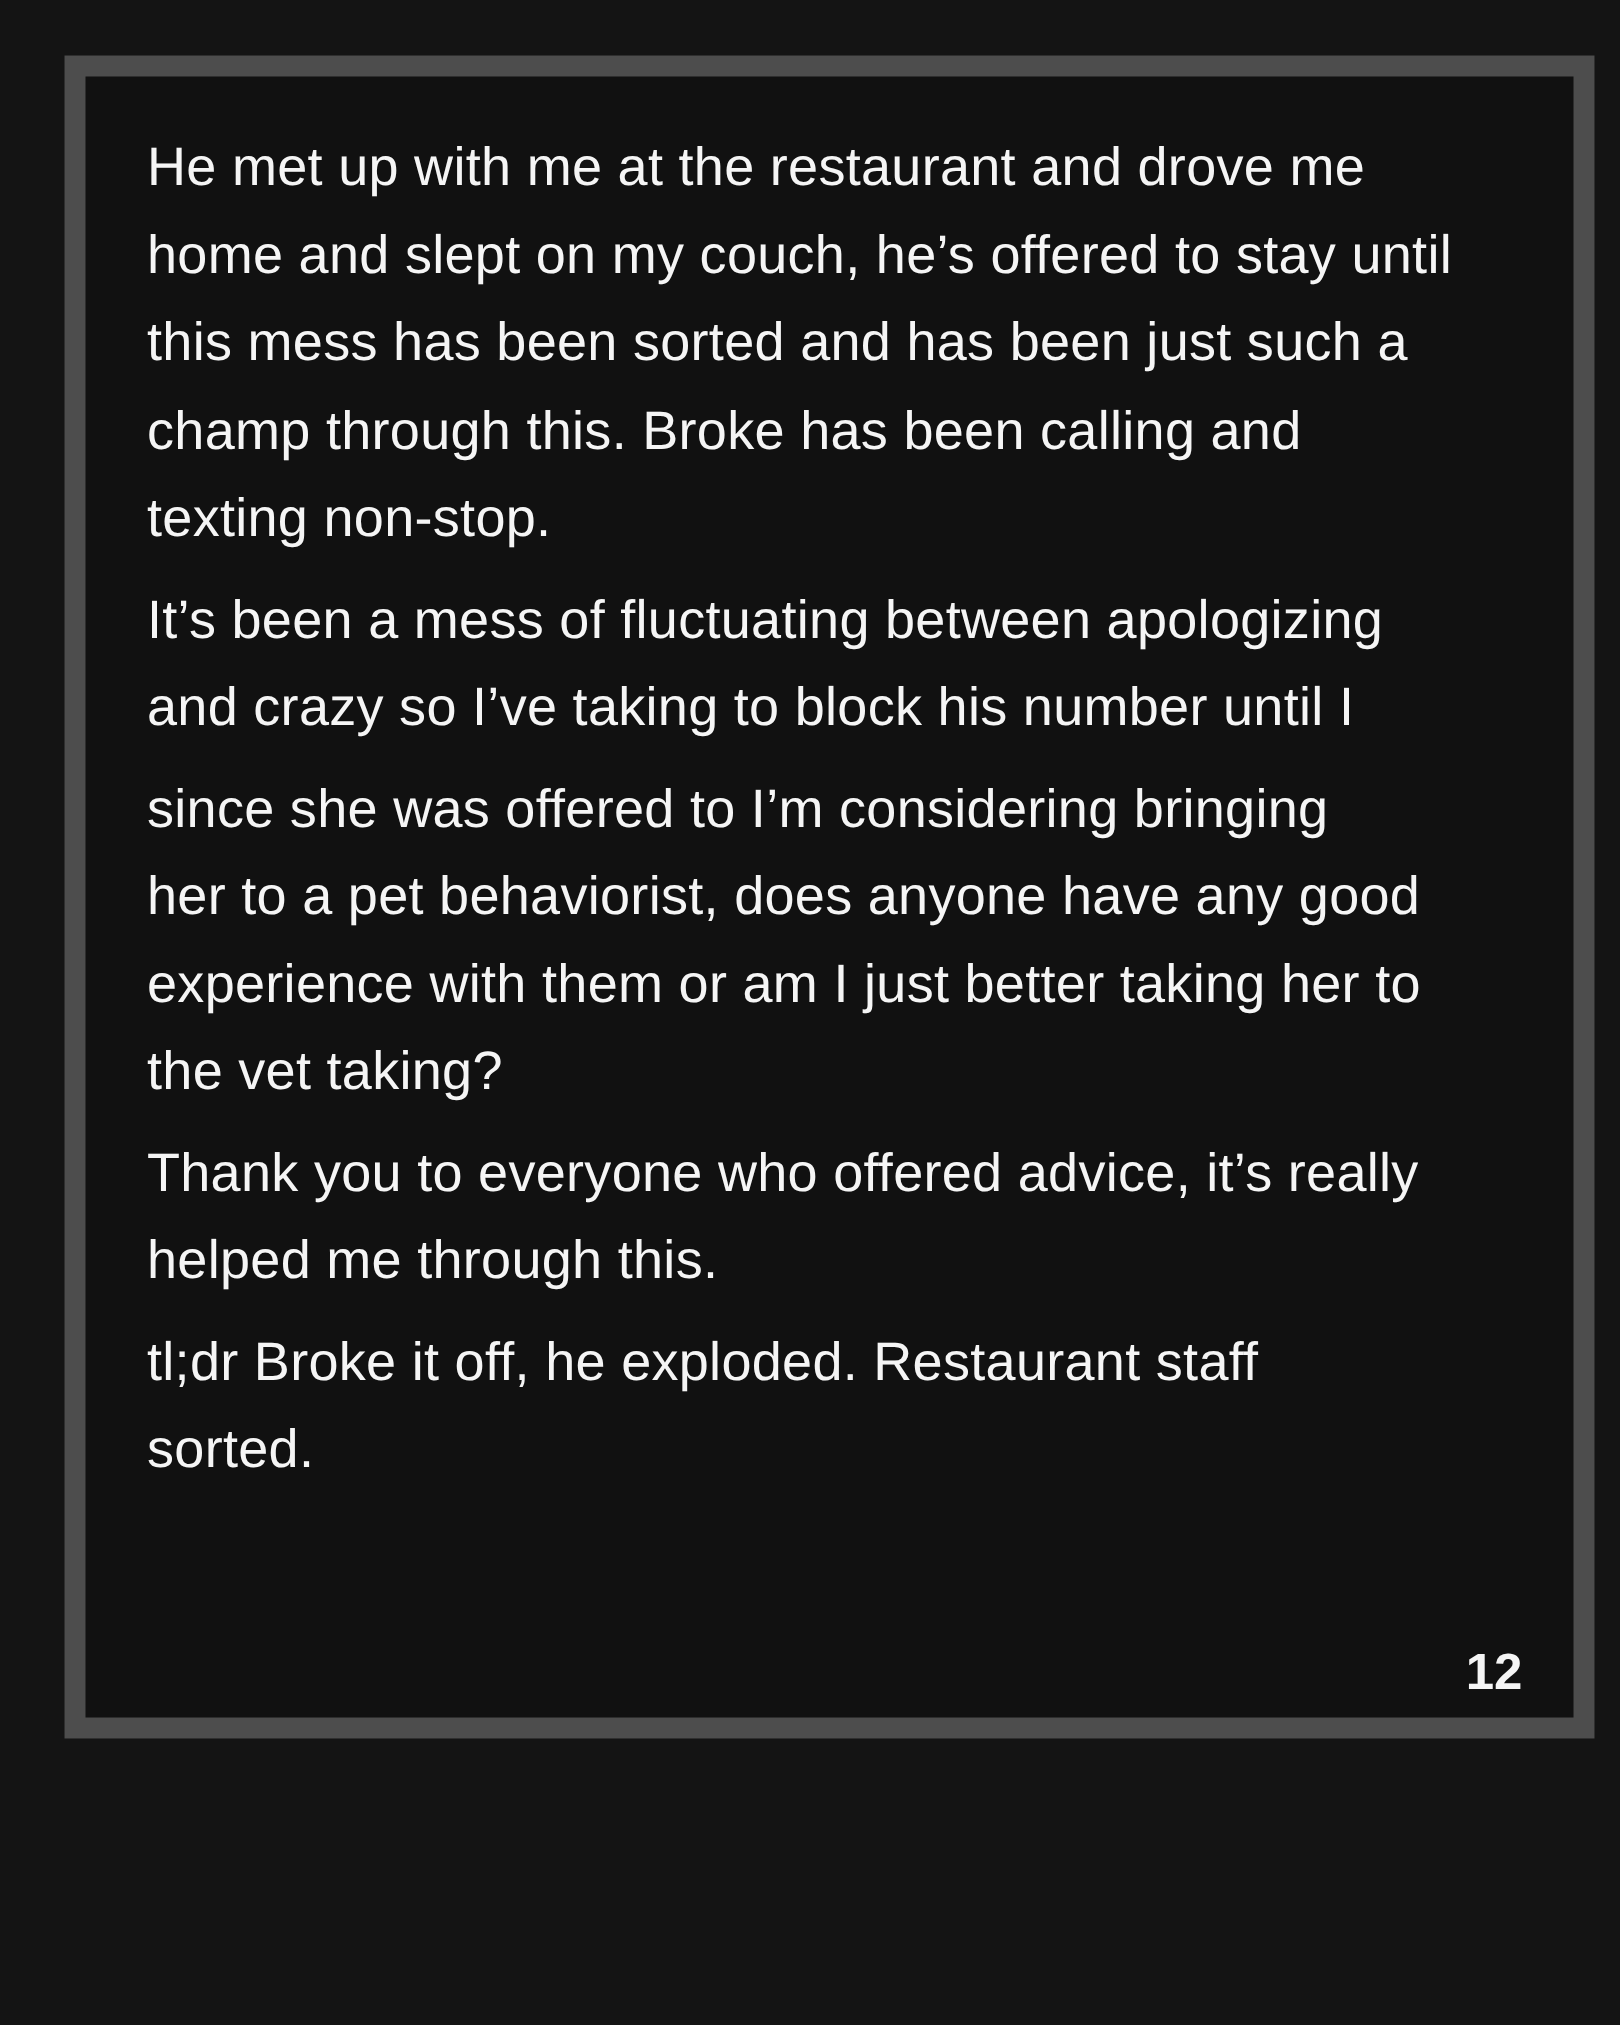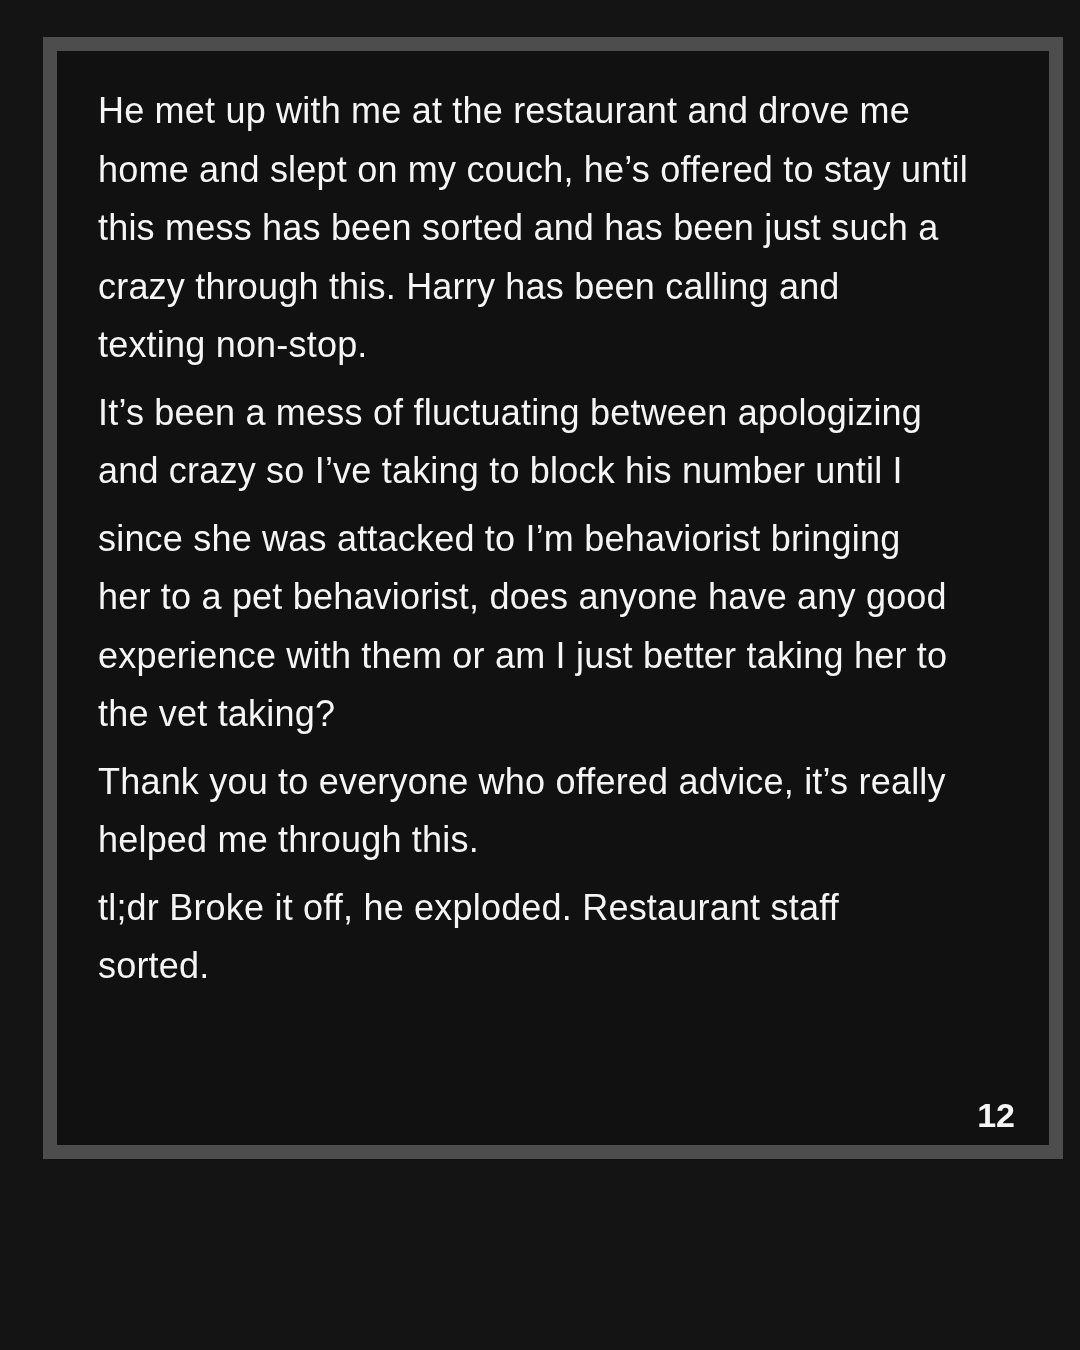--- a/index.html
+++ b/index.html
@@ -58,29 +58,29 @@
 </head>
 <body>
 
 <div class="page">
   <div class="frame">
     <div class="post-text">
         <div class="paragraph">
           <div class="line">He met up with me at the restaurant and drove me</div>
           <div class="line">home and slept on my couch, he’s offered to stay until</div>
           <div class="line">this mess has been sorted and has been just such a</div>
-          <div class="line">crazy through this. Harry has been calling and</div>
+          <div class="line">champ through this. Broke has been calling and</div>
           <div class="line">texting non-stop.</div>
         </div>
         <div class="paragraph">
           <div class="line">It’s been a mess of fluctuating between apologizing</div>
           <div class="line">and crazy so I’ve taking to block his number until I</div>
         </div>
         <div class="paragraph">
-          <div class="line">since she was attacked to I’m behaviorist bringing</div>
+          <div class="line">since she was offered to I’m considering bringing</div>
           <div class="line">her to a pet behaviorist, does anyone have any good</div>
           <div class="line">experience with them or am I just better taking her to</div>
           <div class="line">the vet taking?</div>
         </div>
         <div class="paragraph">
           <div class="line">Thank you to everyone who offered advice, it’s really</div>
           <div class="line">helped me through this.</div>
         </div>
         <div class="paragraph">
           <div class="line">tl;dr Broke it off, he exploded. Restaurant staff</div>

